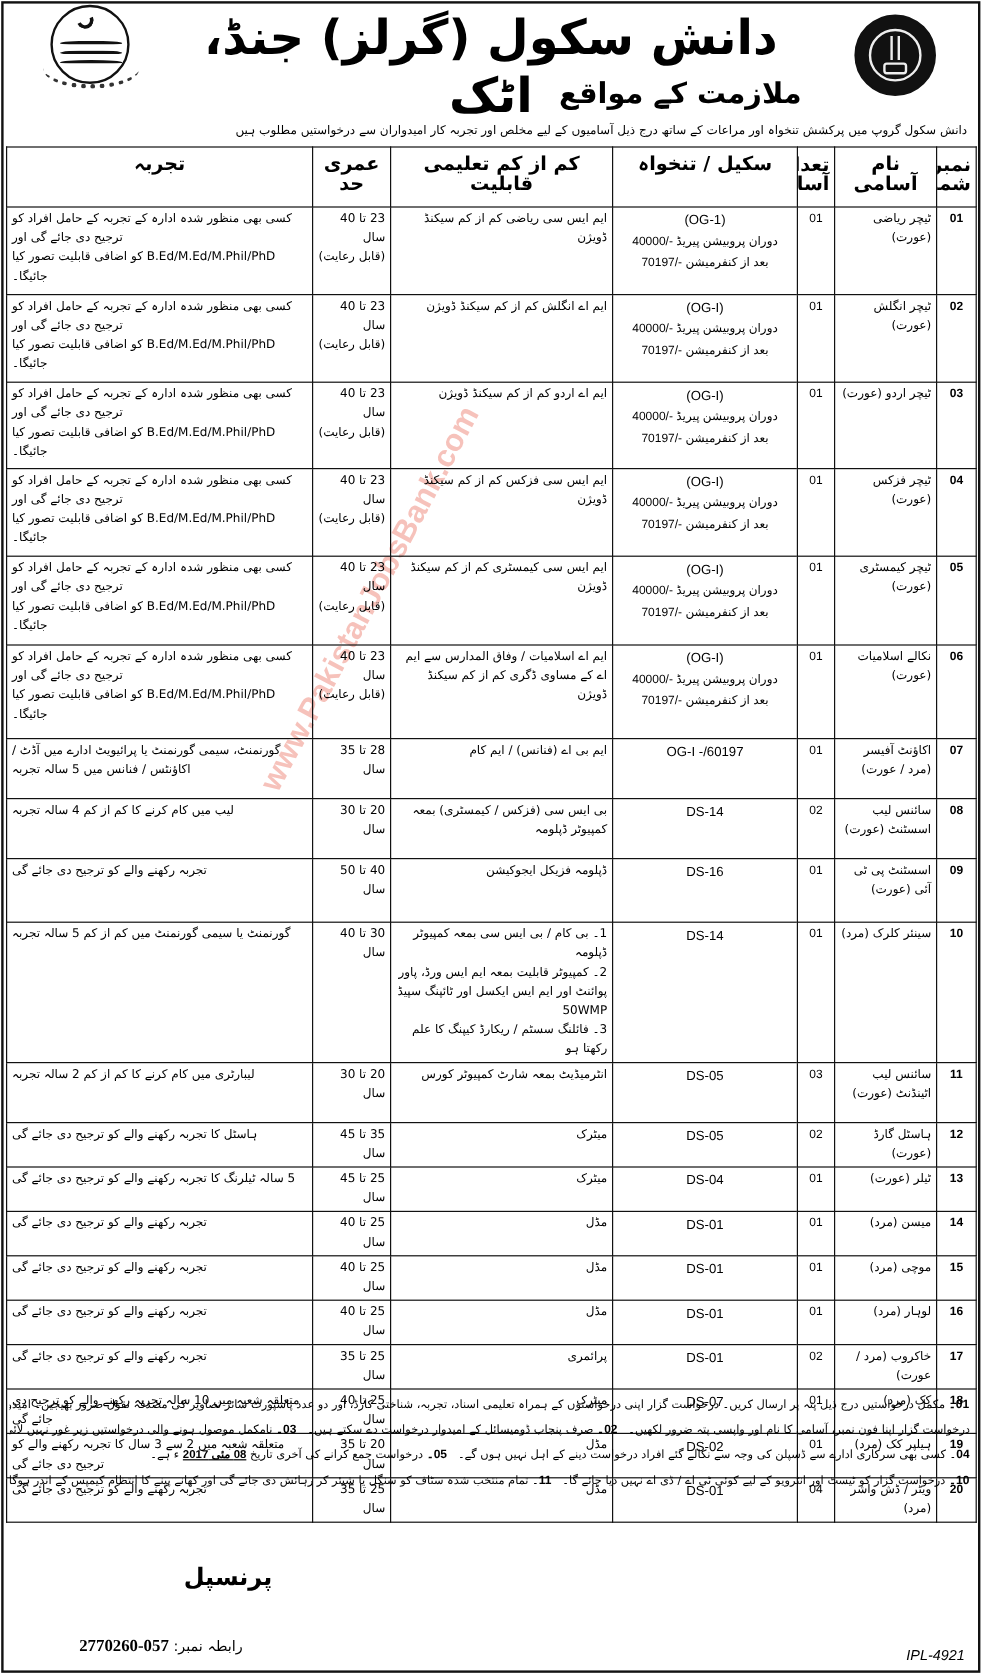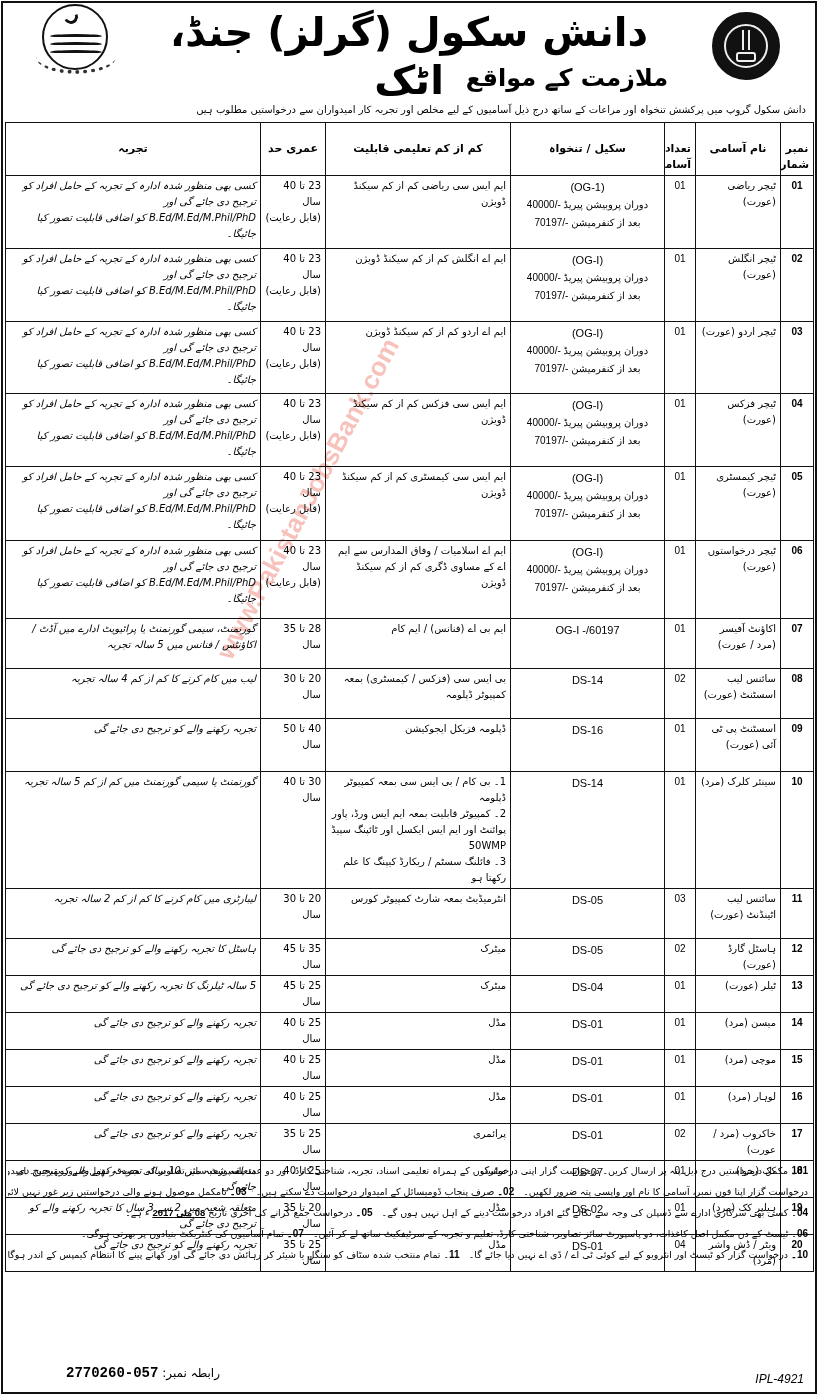--- a/index.html
+++ b/index.html
@@ -16,42 +16,42 @@
   .logo-right .inner { position: absolute; left: 10px; top: 10px; width: 44px; height: 44px; border-radius: 50%; border: 2px solid #eee; }
   .logo-right .book { position: absolute; left: 22px; top: 38px; width: 20px; height: 10px; border: 2px solid #eee; border-radius: 3px; }
   .logo-right .plant { position: absolute; left: 28px; top: 16px; width: 8px; height: 20px; border-left: 2px solid #eee; border-right: 2px solid #eee; }
 
   .title1 { position: absolute; left: 150px; top: 8px; width: 518px; text-align: center; font-family: "DejaVu Sans", sans-serif; font-weight: bold; font-size: 40px; line-height: 48px; direction: rtl; }
   .title2 { position: absolute; left: 150px; top: 58px; width: 518px; text-align: right; font-family: "DejaVu Sans", sans-serif; font-weight: bold; font-size: 24px; line-height: 40px; direction: rtl; }
   .intro { position: absolute; right: 12px; top: 103px; width: 700px; font-size: 10px; line-height: 14px; direction: rtl; text-align: right; }
 
   table.jobs { position: absolute; left: 5px; top: 122px; width: 808px; border-collapse: collapse; direction: rtl; table-layout: fixed; }
   table.jobs td, table.jobs th { border: 1.5px solid #111; font-size: 10px; line-height: 16px; vertical-align: top; padding: 2px 4px; overflow: hidden; }
-  table.jobs th { font-weight: bold; text-align: center; vertical-align: top; padding-top: 18px; height: 50px; font-size: 11px; }
+  table.jobs th { font-weight: bold; text-align: center; vertical-align: top; padding-top: 6px; height: 50px; font-size: 16px; }
   .c-no { width: 33px; text-align: center; font-weight: bold; font-family: "Liberation Sans", sans-serif; font-size: 11px; }
   .c-name { width: 85px; text-align: right; margin-top: 32px; }
   .c-count { width: 31px; text-align: center; font-family: "Liberation Sans", sans-serif; }
   .c-scale { width: 154px; text-align: center; font-family: "Liberation Sans", sans-serif; margin-left: 12px; }
   .c-qual { width: 185px; text-align: right; }
   .c-age { width: 65px; text-align: right; }
-  .c-exp { width: 255px; text-align: right; font-style: italic; }
+  .c-exp { width: 255px; text-align: left; }
   .sub { display: block; }
   .scale-line { display: block; font-size: 10px; line-height: 18px; }
   .scale-main { font-size: 11px; font-family: "Liberation Sans", sans-serif; }
 
   .notes { position: absolute; left: 8px; top: 1160px; width: 800px; direction: rtl; font-size: 9.5px; line-height: 21px; text-align: right; }
   .note-line { display: block; white-space: nowrap; overflow: hidden; }
   .note-num { font-family: "Liberation Sans", sans-serif; font-weight: bold; font-size: 10px; }
   .deadline { font-weight: bold; text-decoration: underline; font-family: "Liberation Sans", sans-serif; }
 
   .sig { position: absolute; left: 40px; top: 1300px; width: 300px; text-align: center; direction: rtl; }
   .sig-title { font-weight: bold; font-size: 20px; line-height: 28px; }
   .sig-school { font-weight: bold; font-size: 20px; line-height: 30px; }
   .contact { position: absolute; left: 66px; top: 1365px; direction: rtl; font-size: 12px; }
-  .contact-num { font-family: Liberation Mono, monospace; font-weight: bold; font-size: 14px; }
+  .contact-num { font-family: Liberation Serif, serif; font-weight: bold; font-size: 14px; }
   .ref { position: absolute; right: 14px; top: 1372px; font-family: "Liberation Sans", sans-serif; font-style: italic; font-size: 12px; }
   .watermark { position: absolute; left: 210px; top: 650px; transform: rotate(-62deg); transform-origin: left top; color: rgba(230,80,60,0.35); font-family: "Liberation Sans", sans-serif; font-size: 26px; font-weight: bold; white-space: nowrap; pointer-events: none; }
 </style>
 </head>
 <body>
 
 <div class="frame"></div>
 
 <div class="logo logo-left">
   <div class="moon"></div>
@@ -227,21 +227,21 @@
         <td class="c-exp">
           <span class="sub ">کسی بھی منظور شدہ ادارہ کے تجربہ کے حامل افراد کو ترجیح دی جائے گی اور</span>
           <span class="sub ">B.Ed/M.Ed/M.Phil/PhD کو اضافی قابلیت تصور کیا جائیگا۔</span>
         </td>
       </tr>
       <tr style="height: 78px;">
         <td class="c-no">
           <span class="sub ">06</span>
         </td>
         <td class="c-name">
-          <span class="sub ">ٹیچر درخواستوں (عورت)</span>
+          <span class="sub ">نکالے اسلامیات (عورت)</span>
         </td>
         <td class="c-count">
           <span class="sub ">01</span>
         </td>
         <td class="c-scale">
           <span class="sub scale-line scale-main">(OG-I)</span>
           <span class="sub scale-line">دوران پروبیشن پیریڈ -/40000</span>
           <span class="sub scale-line">بعد از کنفرمیشن -/70197</span>
         </td>
         <td class="c-qual">
@@ -596,30 +596,26 @@
     <span>نامکمل موصول ہونے والی درخواستیں زیر غور نہیں لائی جائیں گی۔</span>
   </span>
   <span class="note-line">
     <span class="note-num">04</span><span>۔ کسی بھی سرکاری ادارے سے ڈسپلن کی وجہ سے نکالے گئے افراد درخواست دینے کے اہل نہیں ہوں گے۔</span>
     &nbsp;&nbsp;<span class="note-num">05۔</span>
     <span>درخواست جمع کرانے کی آخری تاریخ</span>
     <span class="deadline">08 مئی 2017</span>
     <span>ء ہے۔</span>
   </span>
   <span class="note-line">
-    <span class="note-num">06</span><span>۔ ٹیسٹ کے دن مکمل اصل کاغذات، دو پاسپورٹ سائز تصاویر، شناختی کارڈ، تعلیم و تجربہ کے سرٹیفکیٹ ساتھ لے کر آئیں۔</span>
-    &nbsp;&nbsp;<span class="note-num">07۔</span>
-    <span>تمام آسامیوں کی کنٹریکٹ بنیادوں پر بھرتی ہوگی۔</span>
-  </span>
-  <span class="note-line">
     <span class="note-num">10۔</span>
     <span>درخواست گزار کو ٹیسٹ اور انٹرویو کے لیے کوئی ٹی اے / ڈی اے نہیں دیا جائے گا۔</span>
     &nbsp;&nbsp;<span class="note-num">11</span><span>۔ تمام منتخب شدہ سٹاف کو سنگل یا شیئر کر رہائش دی جائے گی اور کھانے پینے کا انتظام کیمپس کے اندر ہوگا۔ جس کا معاوضہ تنخواہ سے کاٹا جائے گا۔</span>
   </span>
 </div>
 
 <div class="sig">
+  <div class="sig-title">پرنسپل</div>
 </div>
 <div class="contact">
   <span>رابطہ نمبر:</span>
   <span class="contact-num">057-2770260</span>
 </div>
 <div class="ref">IPL-4921</div>
 
 </body></html>

